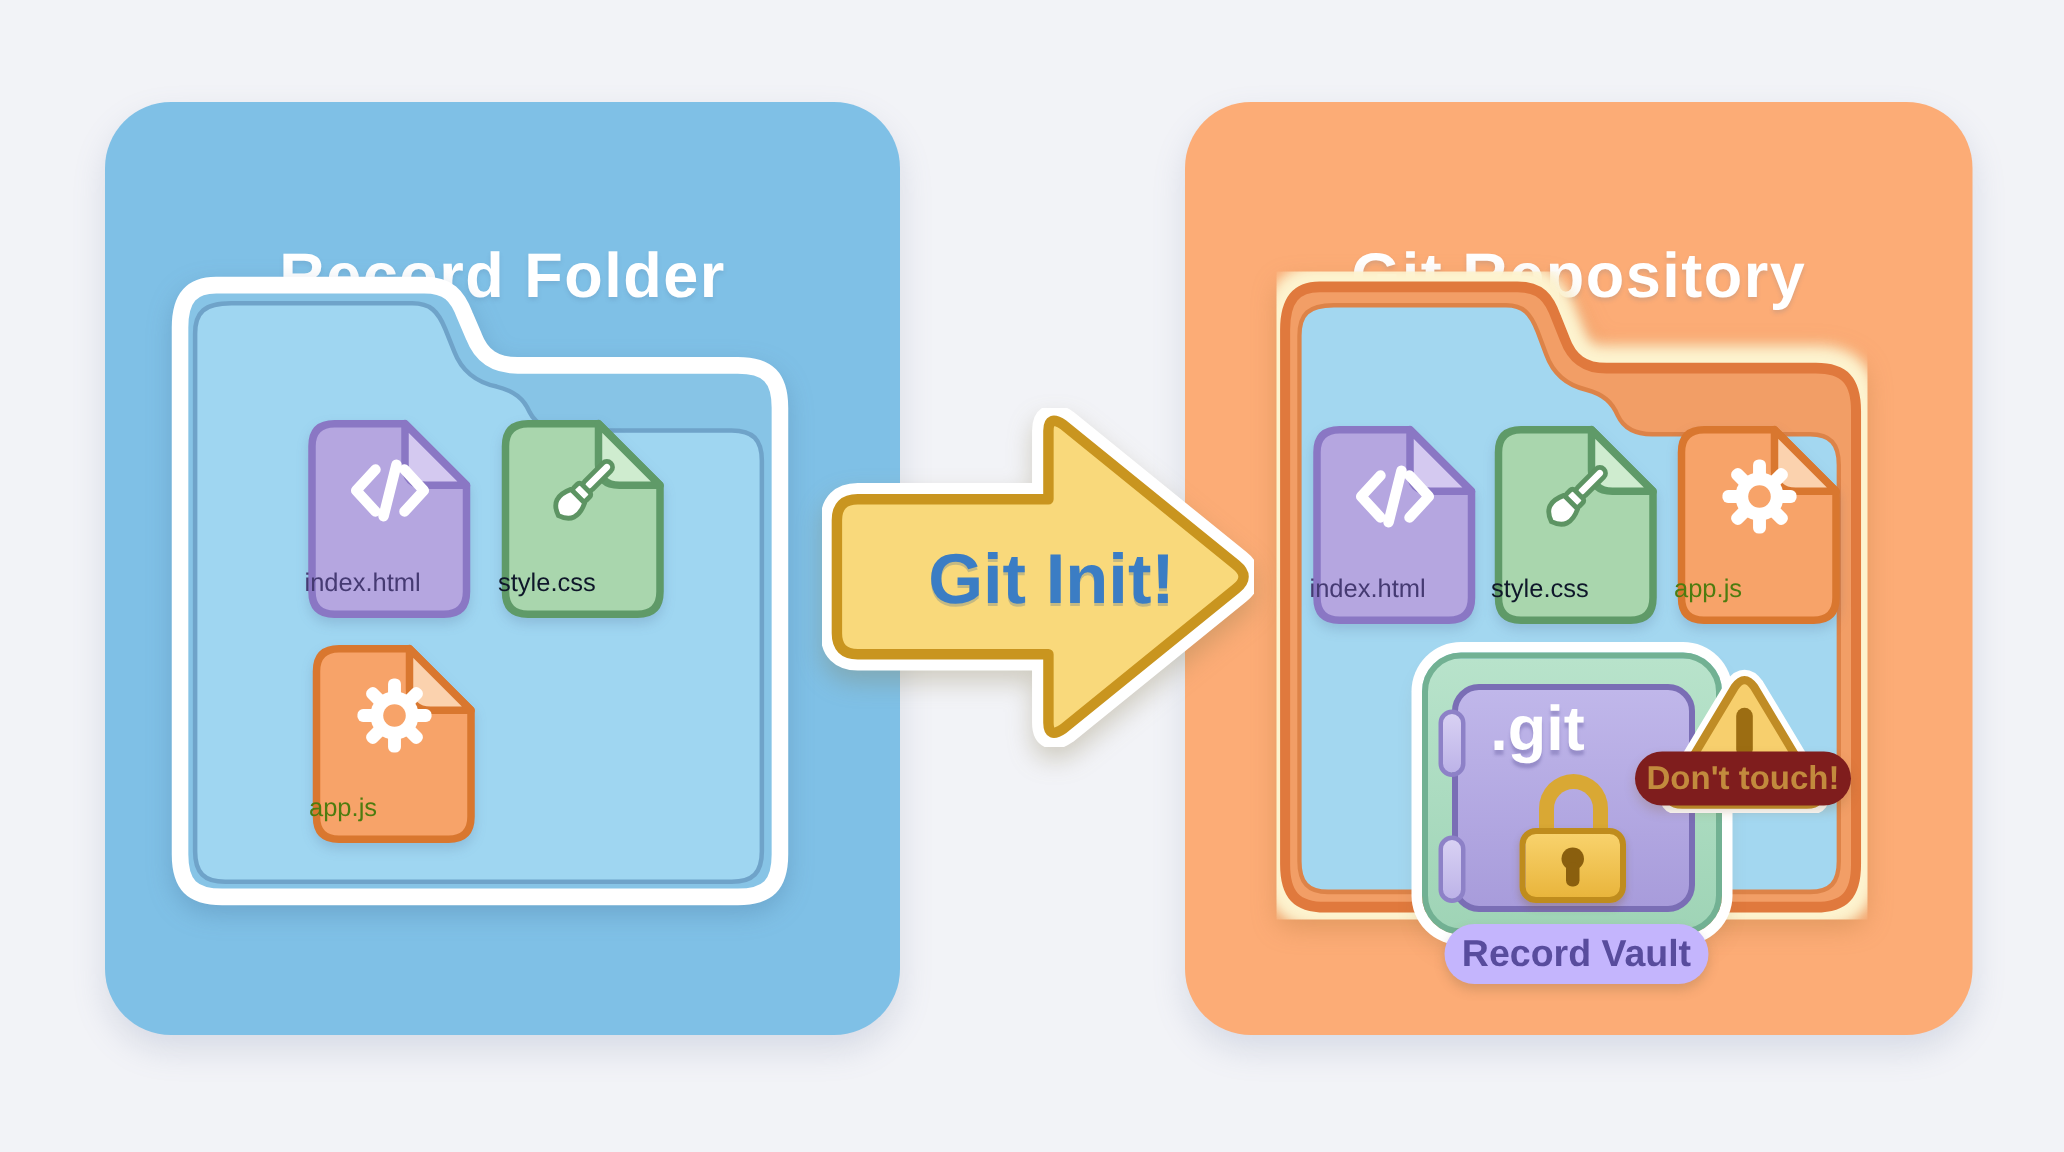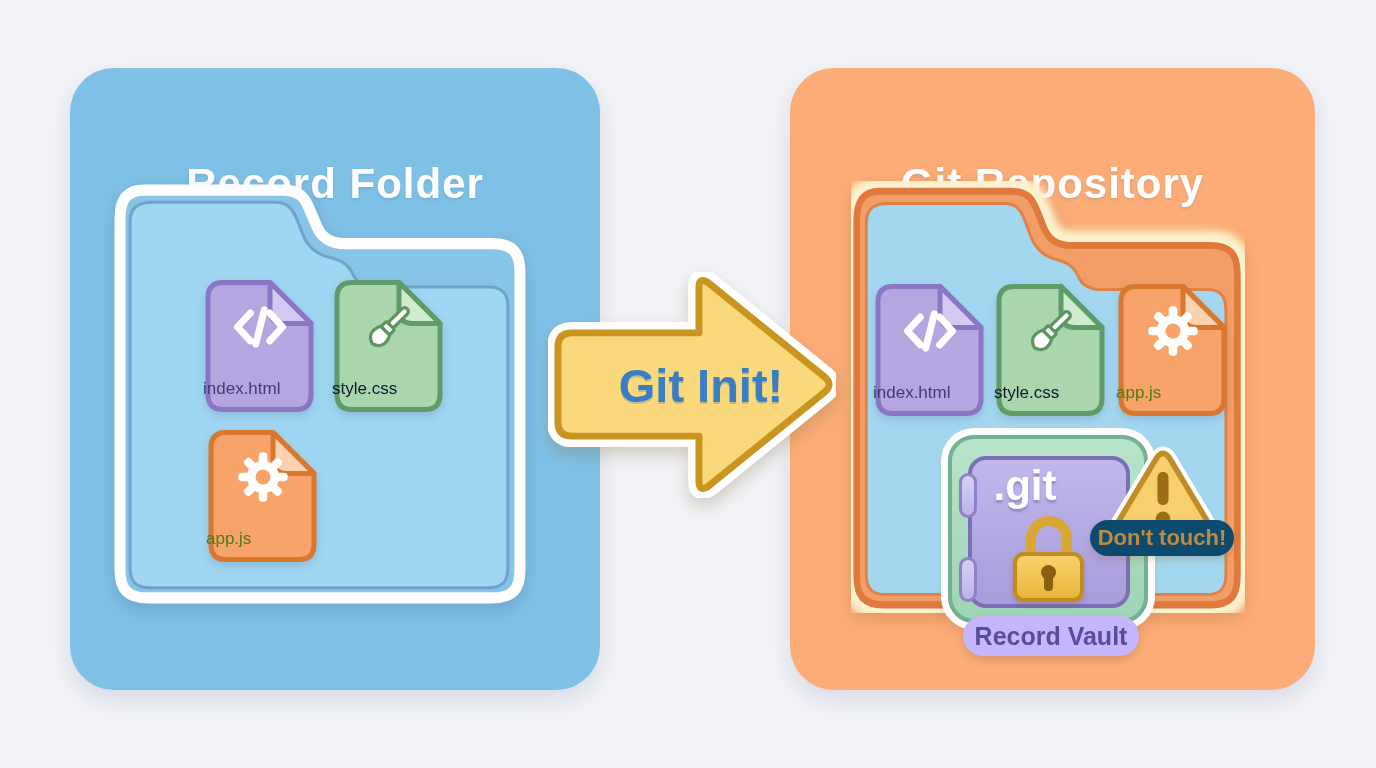--- a/index.html
+++ b/index.html
@@ -68,22 +68,22 @@
   .keyhole-circle { position:absolute; left:1041px; top:565px; width:15px; height:15px;
                     background:#8a5f0e; border-radius:50%; }
   .keyhole-stem { position:absolute; left:1044px; top:575px; width:9px; height:16px;
                   background:#8a5f0e; border-radius:4px; }
   .vault-caption { position:absolute; left:963px; top:616px; width:176px; height:40px;
                    background:#c4b5fd; border-radius:20px; text-align:center;
                    line-height:40px; font-size:25px; font-weight:700; color:#584c9d;
                    box-shadow:0 4px 7px rgba(120,90,60,.25); }
   
   .warn-triangle { position:absolute; left:1104px; top:446px; width:118px; height:96px; }
-  .warn-pill { position:absolute; left:1090px; top:520px; width:144px; height:36px;
-               background:#0c4a6e; border-radius:18px; text-align:center; line-height:36px;
+  .warn-pill { position:absolute; left:1090px; top:501px; width:144px; height:36px;
+               background:#7f1d1d; border-radius:18px; text-align:center; line-height:36px;
                font-size:22px; font-weight:700; color:#c28a3d;
                box-shadow:0 4px 7px rgba(140,100,50,.25); }
 </style>
 </head>
 <body>
 
 <div id="stage">
 
   <div class="panel left">
     <div class="panel-title">Record Folder</div>

